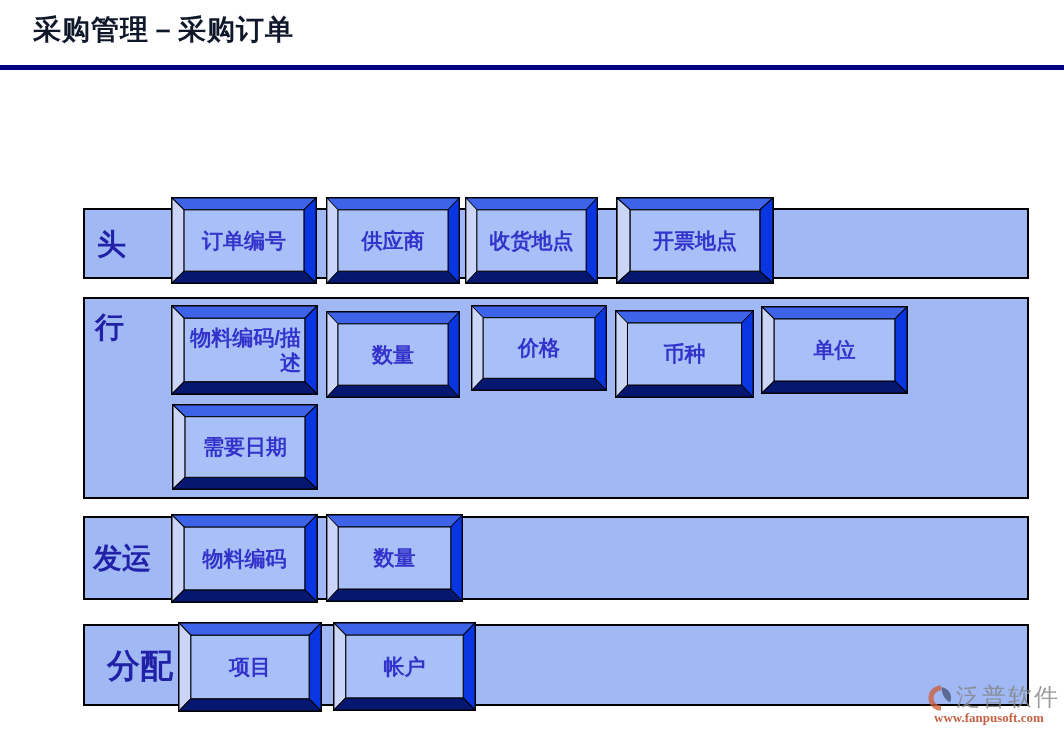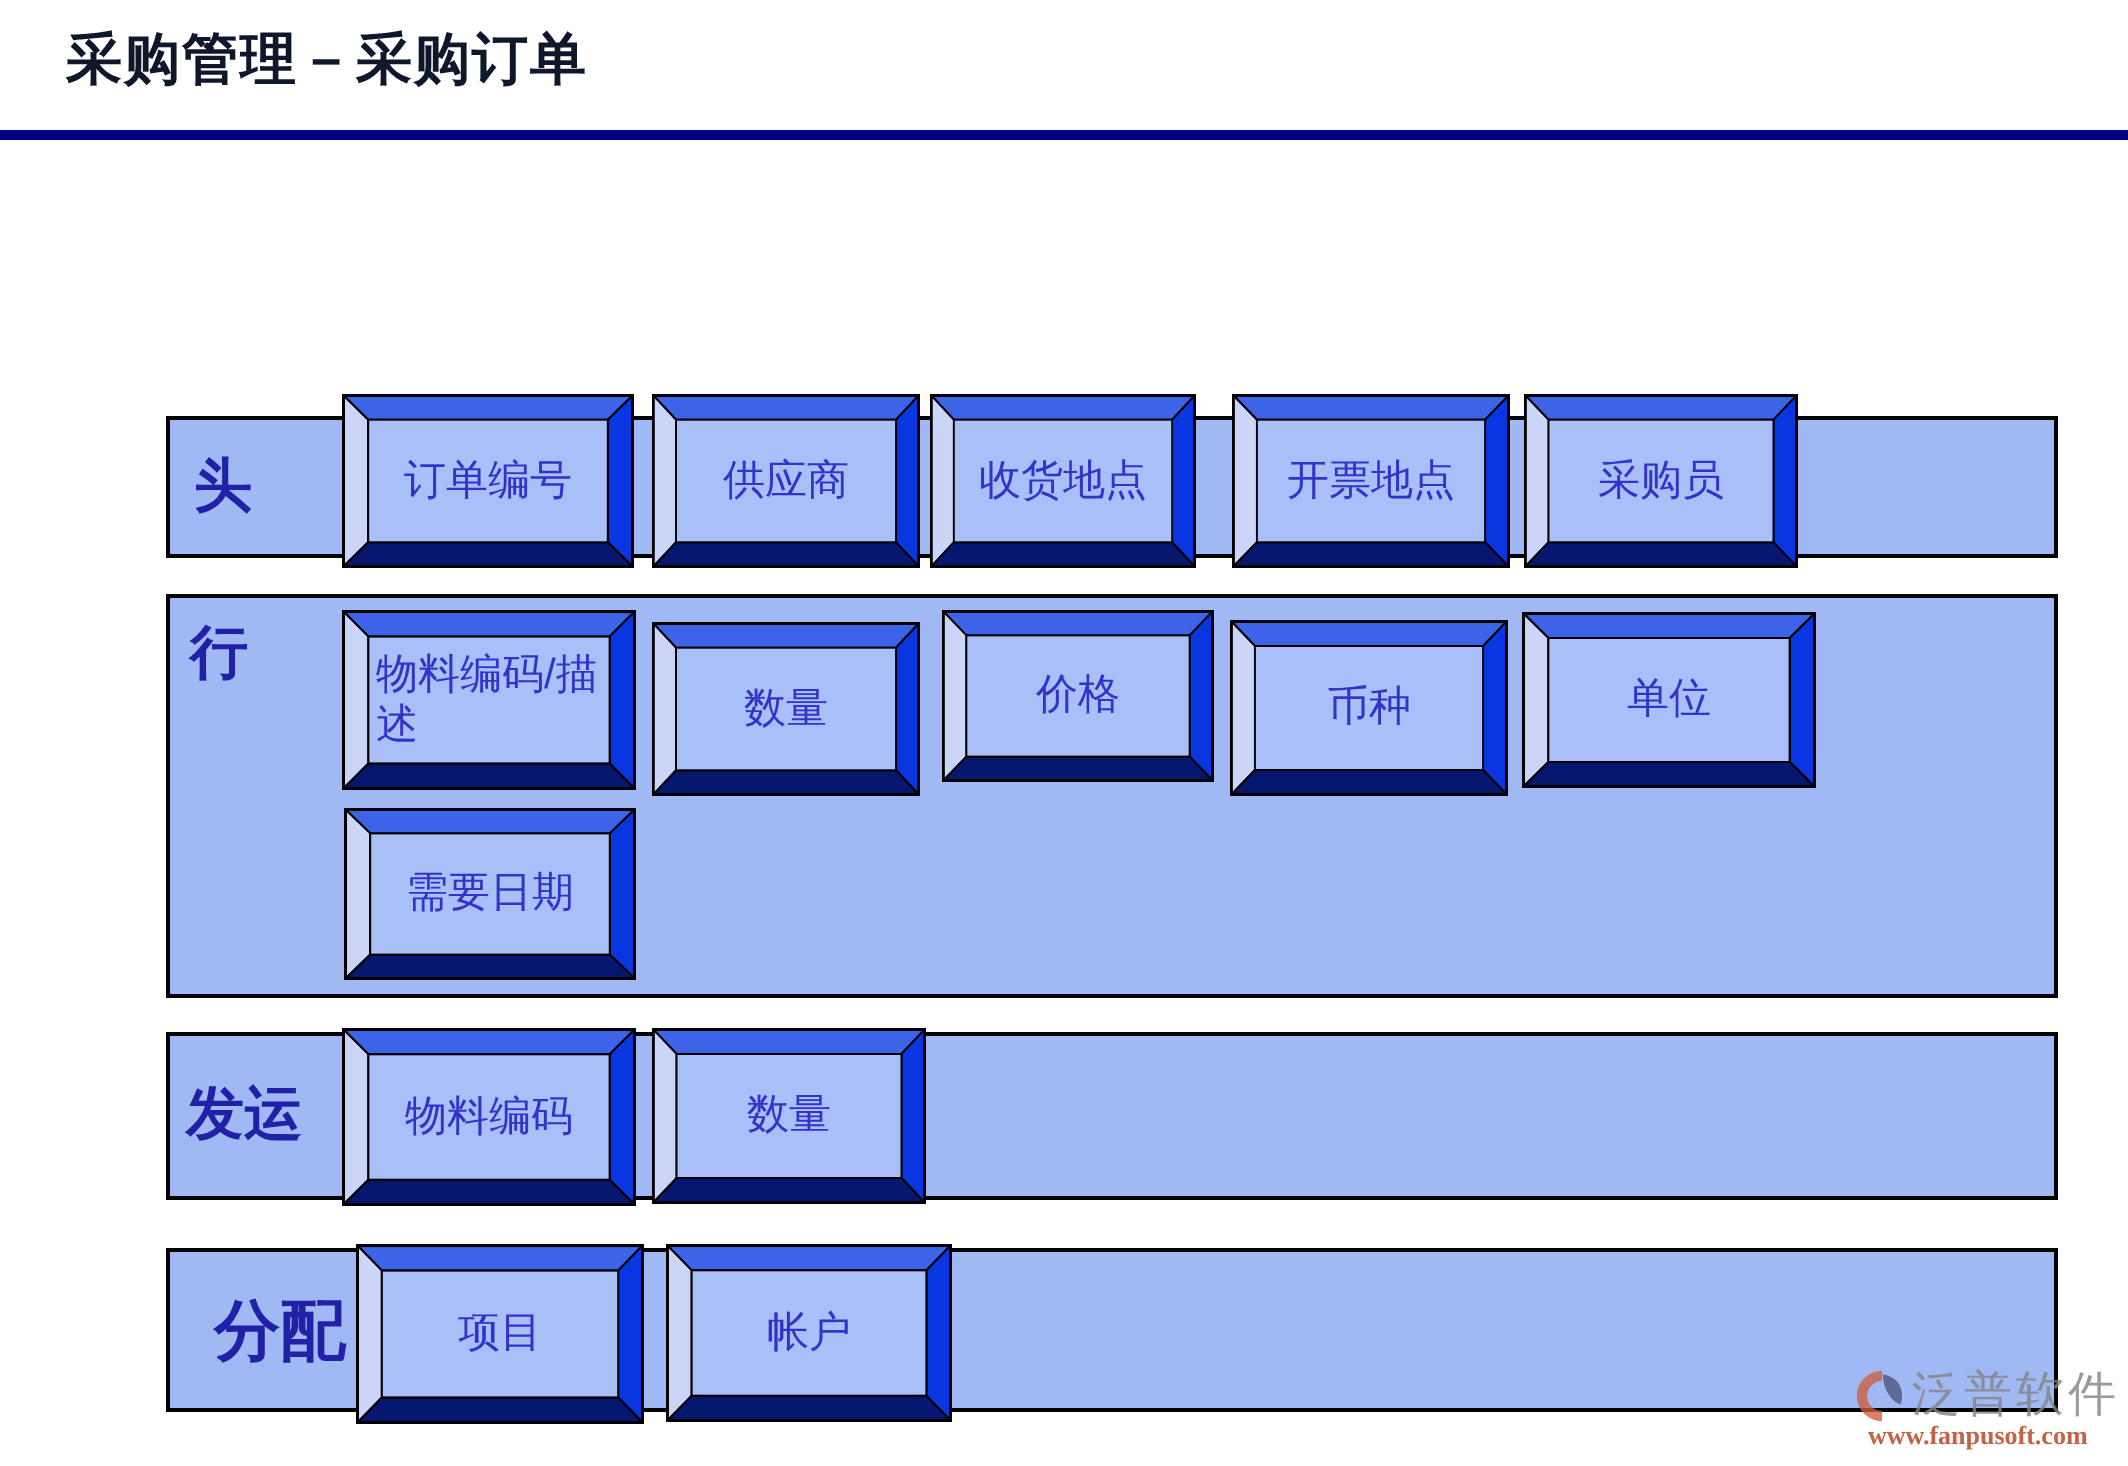--- a/index.html
+++ b/index.html
@@ -34,21 +34,21 @@
     position:absolute; color:#2121A8; font-weight:bold;
     font-size:29px; line-height:1; white-space:nowrap;
   }
   .v-center { top:50%; transform:translateY(-50%); }
 
   .btn3d { position:absolute; }
   .bevel-svg { position:absolute; left:0; top:0; width:100%; height:100%; display:block; }
   .btn3d-label {
     position:absolute; left:17px; right:17px; top:13px; bottom:13px;
     display:flex; align-items:center; justify-content:center;
-    text-align:left; color:#3333CC; font-size:21px; line-height:1.2;
+    text-align:right; color:#3333CC; font-size:21px; line-height:1.2;font-weight:bold;
   }
 
   .watermark { position:absolute; left:925px; top:680px; width:140px; height:48px; opacity:0.92; }
   .watermark-logo { position:absolute; left:2px; top:3px; }
   .watermark-brand {
     position:absolute; left:31px; top:1px;
     font-size:24px; color:rgba(132,132,132,0.88); letter-spacing:2px; white-space:nowrap;
   }
   .watermark-url {
     position:absolute; left:9px; top:30px;
@@ -102,31 +102,25 @@
         <use href="#bevelshapes"></use>
       </svg>
     <span class="btn3d-label">供应商</span>
   </div>
   <div class="btn3d" style="left:465px; top:197px; width:133px; height:87px">
     <svg class="bevel-svg" viewBox="0 0 145 88" preserveAspectRatio="none">
         <use href="#bevelshapes"></use>
       </svg>
     <span class="btn3d-label" style="left:12px; right:12px">收货地点</span>
   </div>
-  <div class="btn3d" style="left:616px; top:197px; width:139px; height:87px">
+  <div class="btn3d" style="left:616px; top:197px; width:158px; height:87px">
     <svg class="bevel-svg" viewBox="0 0 145 88" preserveAspectRatio="none">
         <use href="#bevelshapes"></use>
       </svg>
     <span class="btn3d-label" style="left:12px; right:12px">开票地点</span>
-  </div>
-  <div class="btn3d" style="left:762px; top:197px; width:137px; height:87px">
-    <svg class="bevel-svg" viewBox="0 0 145 88" preserveAspectRatio="none">
-        <use href="#bevelshapes"></use>
-      </svg>
-    <span class="btn3d-label">采购员</span>
   </div>
 
   <div class="btn3d" style="left:171px; top:305px; width:147px; height:90px">
     <svg class="bevel-svg" viewBox="0 0 145 88" preserveAspectRatio="none">
         <use href="#bevelshapes"></use>
       </svg>
     <span class="btn3d-label">物料编码/描述</span>
   </div>
   <div class="btn3d" style="left:326px; top:311px; width:134px; height:87px">
     <svg class="bevel-svg" viewBox="0 0 145 88" preserveAspectRatio="none">

